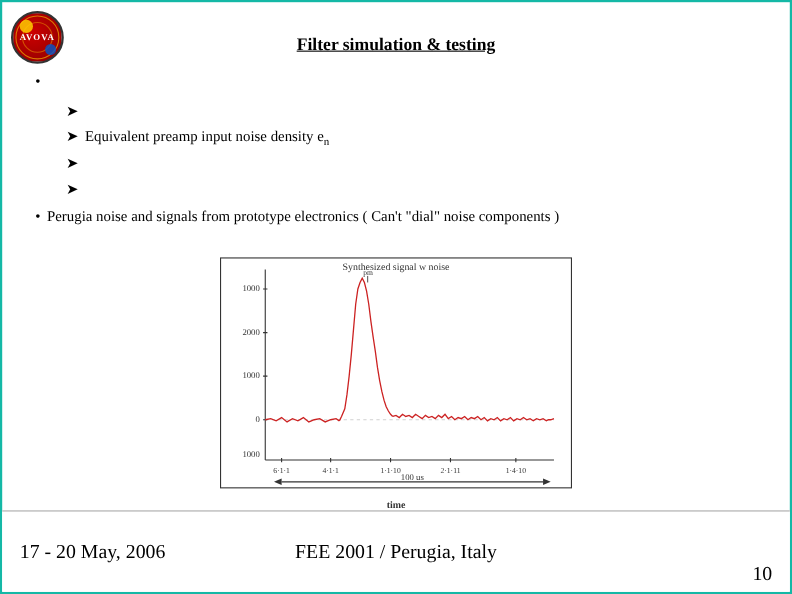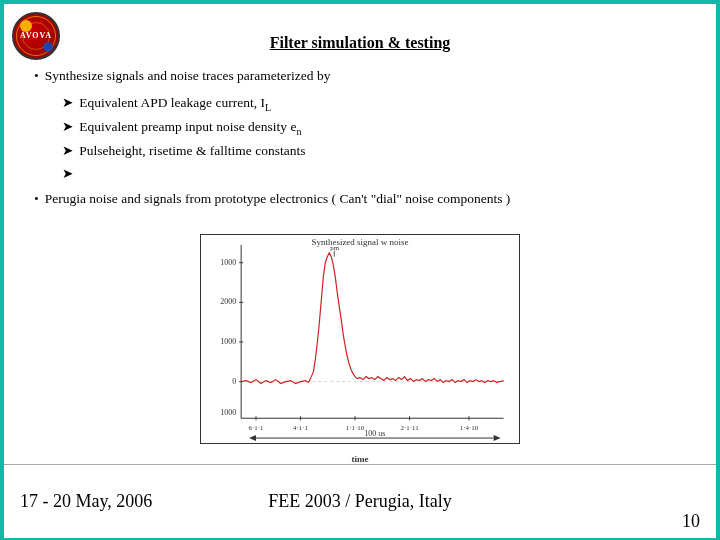--- a/index.html
+++ b/index.html
@@ -12,21 +12,21 @@
       font-size: 14px;
       color: #000;
       overflow: hidden;
       position: relative;
     }
 
     .slide-container {
       width: 720px;
       height: 540px;
       background: #fff;
-      border: 4px solid #14b8a6;
+      border: 2px solid #14b8a6;
       display: flex;
       flex-direction: column;
       position: relative;
     }
 
     
     .logo-area {
       position: absolute;
       top: 8px;
       left: 8px;
@@ -203,35 +203,32 @@
   </div>
 
   <div class="main-content">
 
     <div class="slide-title">Filter simulation &amp; testing</div>
 
     <div class="bullet-section">
 
       <div class="main-bullet">
         <span class="main-bullet-dot">•</span>
-        <span>Synthesize signals and noise traces parameterized by</span>
       </div>
 
       <div class="sub-bullets">
         <div class="sub-bullet">
           <span class="arrow-symbol">➤</span>
-          <span>Equivalent APD leakage current, I<sub>L</sub></span>
         </div>
         <div class="sub-bullet">
           <span class="arrow-symbol">➤</span>
           <span>Equivalent preamp input noise density e<sub>n</sub></span>
         </div>
         <div class="sub-bullet">
           <span class="arrow-symbol">➤</span>
-          <span>Pulseheight, risetime &amp; falltime constants</span>
         </div>
         <div class="sub-bullet">
           <span class="arrow-symbol">➤</span>
         </div>
       </div>
 
       <div class="main-bullet">
         <span class="main-bullet-dot">•</span>
         <span>Perugia noise and signals from prototype electronics ( Can't "dial" noise components )</span>
       </div>
@@ -299,17 +296,17 @@
           </svg>
         </div>
         <div class="x-axis-label" style="bottom:-20px;">time</div>
       </div>
     </div>
 
   </div>
 
   <div class="footer">
     <div class="footer-left">17 - 20 May, 2006</div>
-    <div class="footer-center">FEE 2003 / Perugia, Italy</div>
+    <div class="footer-center">FEE 2001 / Perugia, Italy</div>
     <div class="footer-right">10</div>
   </div>
 
 </div>
 
 </body></html>

